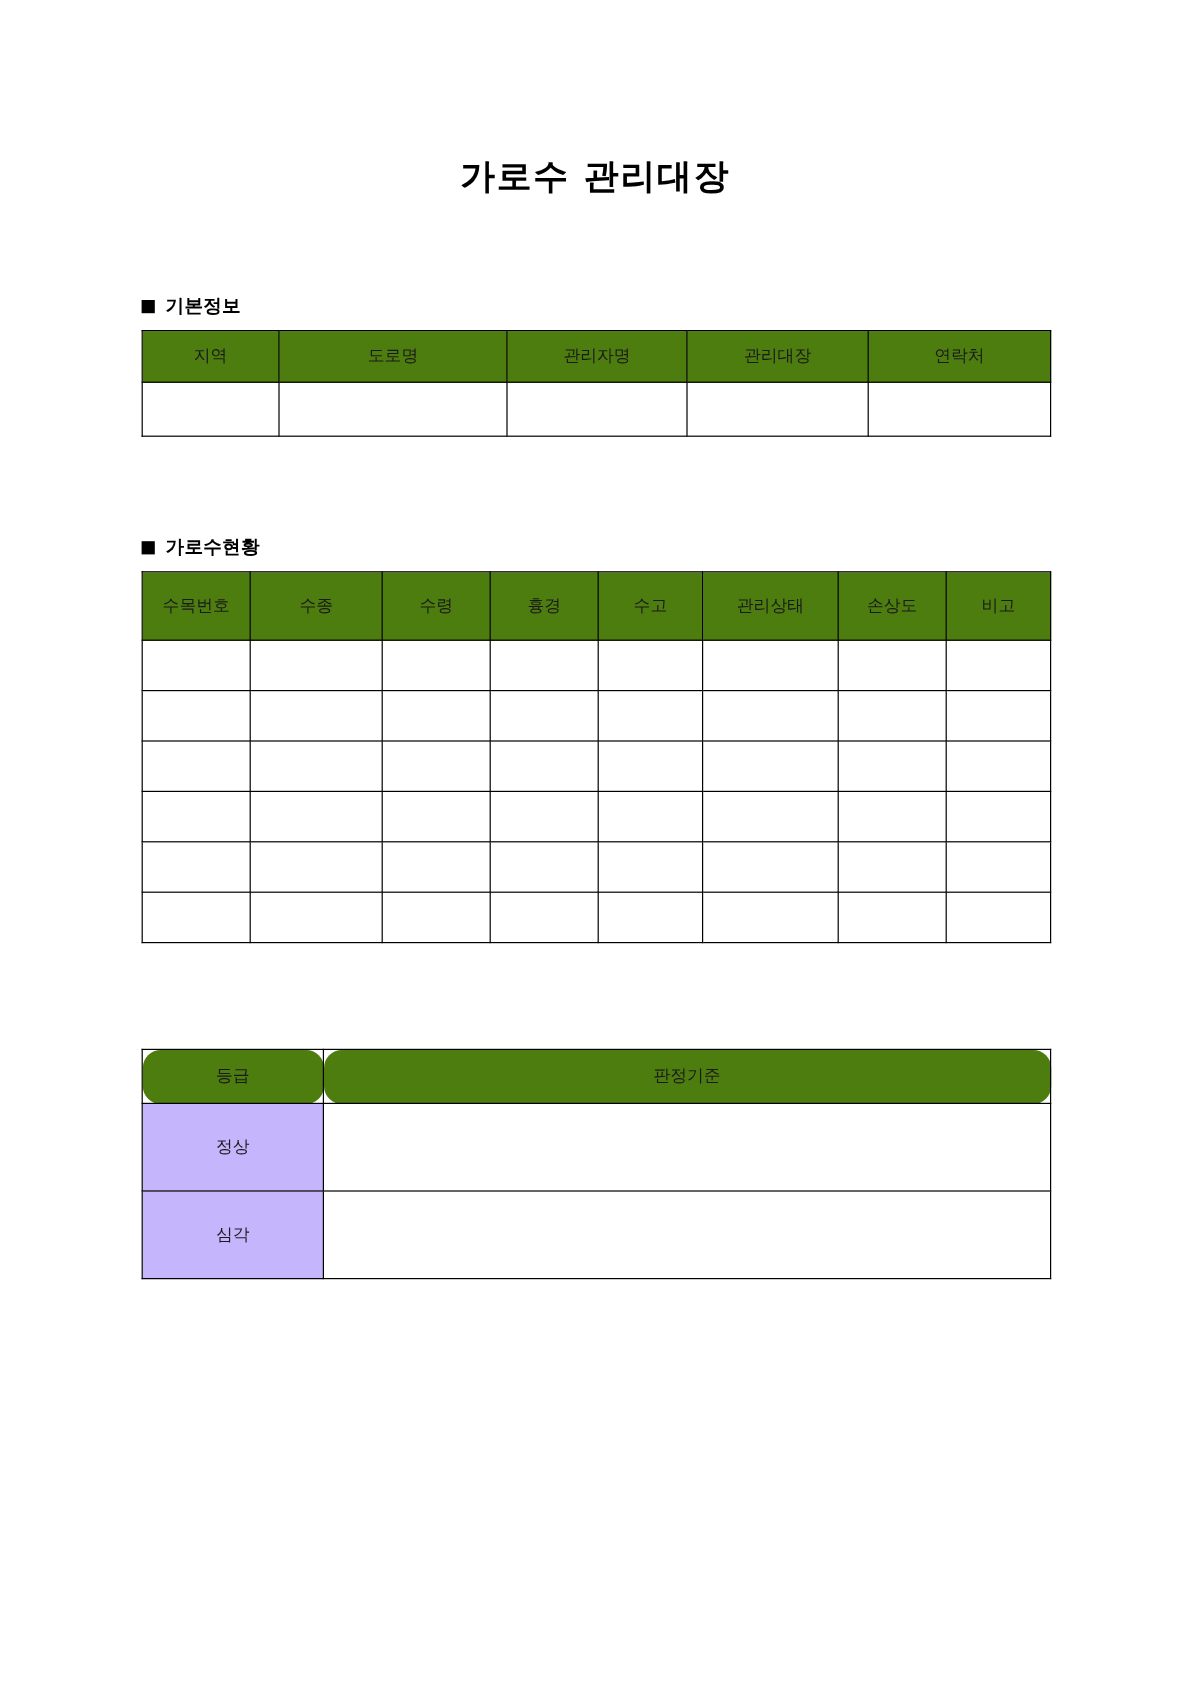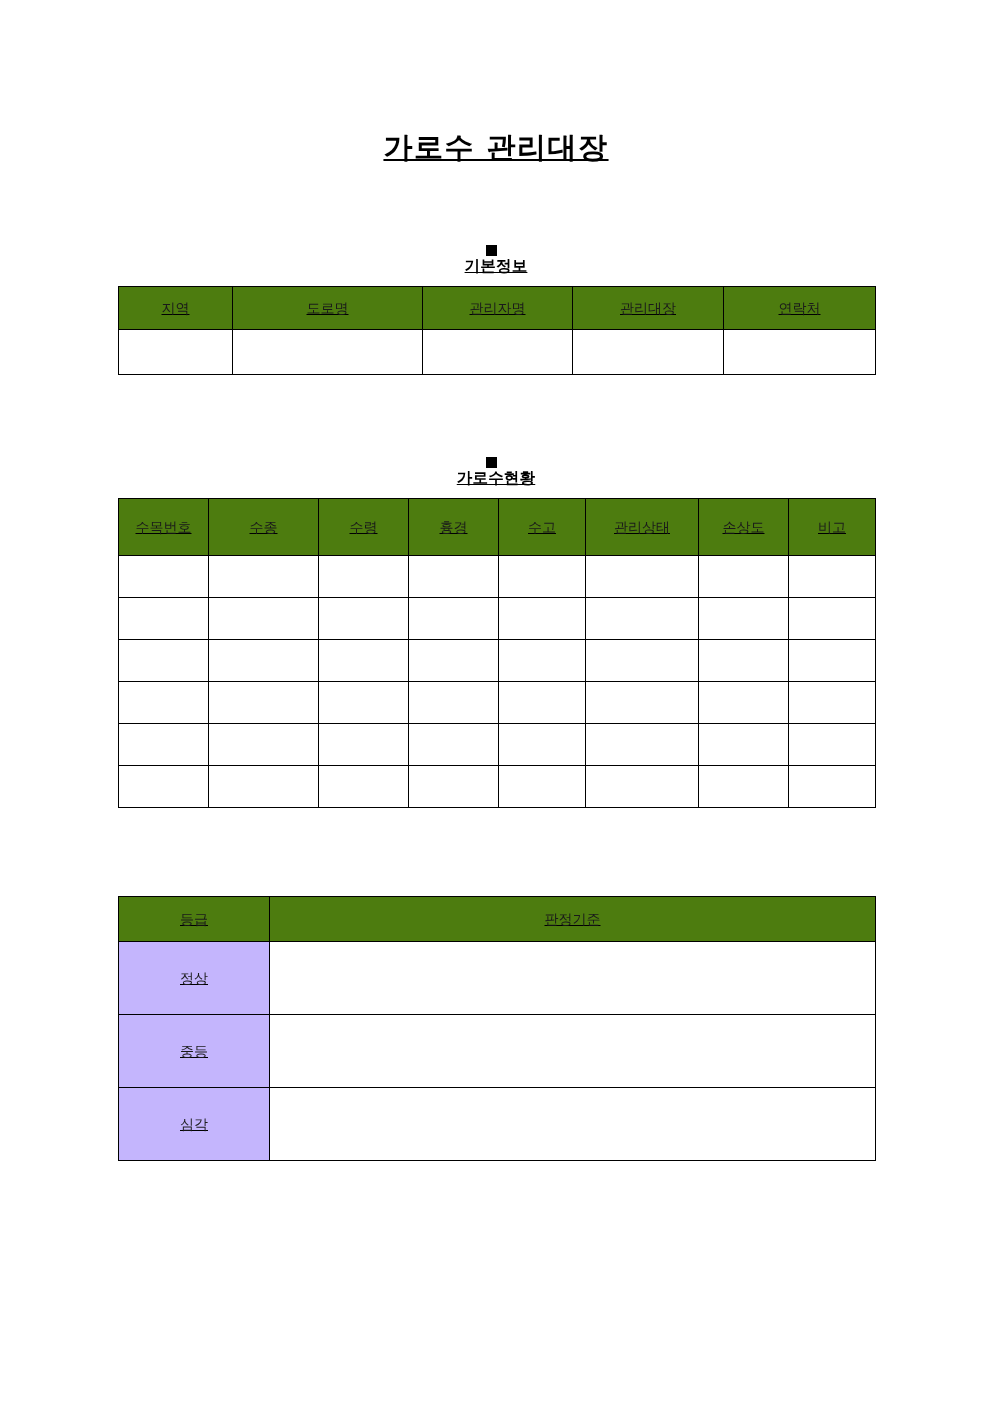--- a/index.html
+++ b/index.html
@@ -14,21 +14,20 @@
     font-family: "DejaVu Sans", "Liberation Sans", sans-serif;
     color: #000000;
     -webkit-font-smoothing: antialiased;
   }
   .page {
     position: relative;
     width: 992px;
     height: 1403px;
     box-sizing: border-box;
     padding: 0 118px 0 118px;
-    text-decoration: underline;
   }
 
   
   .doc-title {
     margin: 0;
     padding-top: 128px;
     text-align: center;
     font-size: 29px;
     font-weight: bold;
     letter-spacing: 1.5px;
@@ -40,21 +39,20 @@
     margin: 0;
   }
   .section-heading {
     display: flex;
     align-items: center;
     font-size: 15.5px;
     font-weight: bold;
     letter-spacing: 0.2px;
     margin: 0 0 9px 0;
     white-space: nowrap;
-    flex-direction: column;
   }
   .bullet-square {
     display: inline-block;
     width: 11px;
     height: 11px;
     background: #000000;
     margin-right: 9px;
     flex: none;
   }
 
@@ -85,21 +83,21 @@
 
   
   #table-basic th { height: 42px; }
   #table-basic td { height: 44px; }
 
   
   #table-status th { height: 56px; margin-top: 40px; }
   #table-status td { height: 41px; }
 
   
-  #table-criteria th { height: 44px; }
+  #table-criteria th { height: 44px; border-radius: 15px; }
   #table-criteria td { height: 72px; }
 
   
   .gap-after-title { height: 78px; }
   .gap-s1-s2 { height: 82px; }
   .gap-s2-s3 { height: 88px; }
 </style>
 </head>
 <body>
 
@@ -254,24 +252,20 @@
           <th>등급</th>
           <th>판정기준</th>
         </tr>
       </thead>
       <tbody>
         <tr>
           <td class="grade-cell">정상</td>
           <td></td>
         </tr>
         <tr>
-          <td class="grade-cell">중등</td>
-          <td></td>
-        </tr>
-        <tr>
           <td class="grade-cell">심각</td>
           <td></td>
         </tr>
       </tbody>
     </table>
   </section>
 
 </div>
 
 </body></html>

